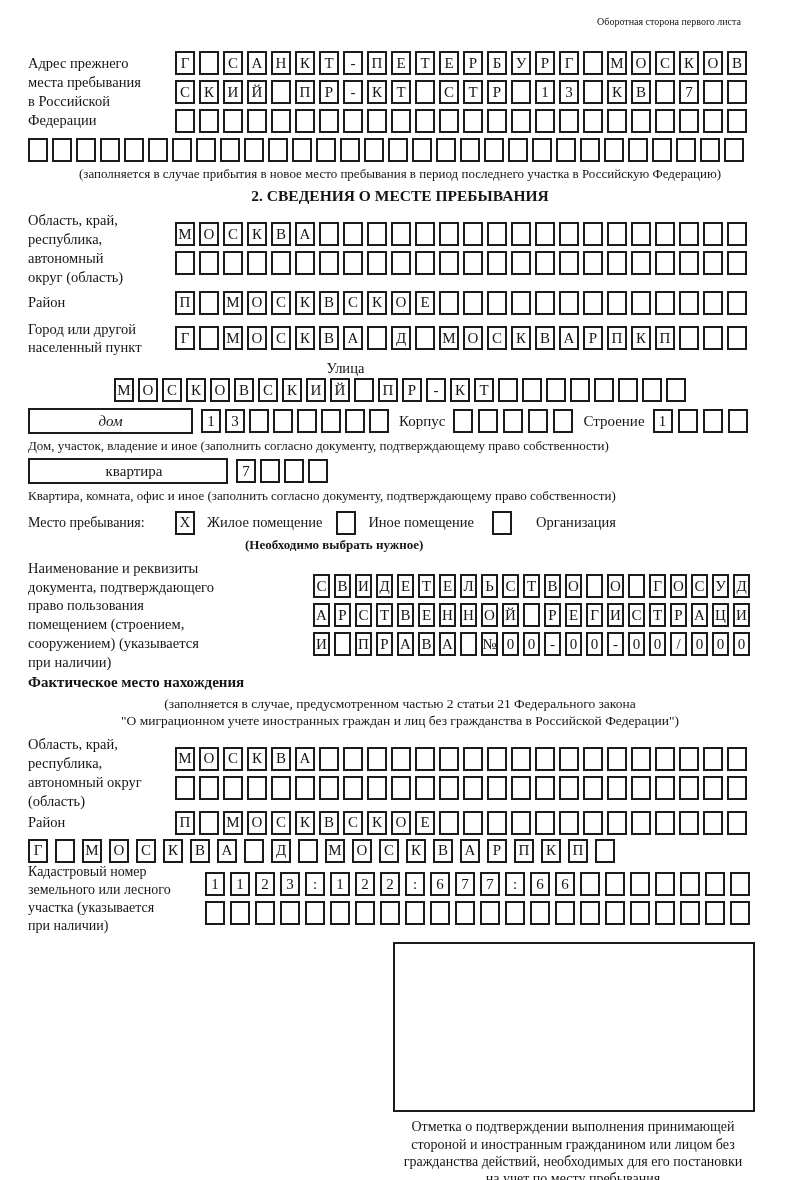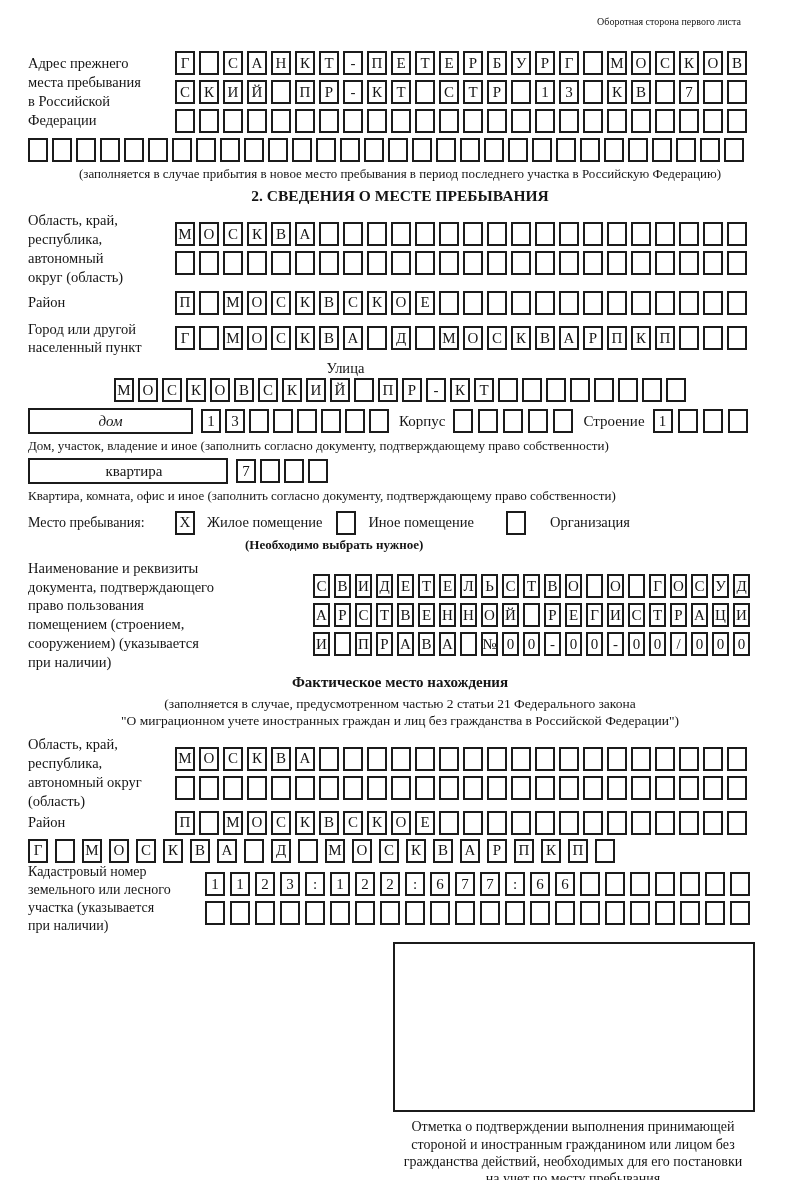--- a/index.html
+++ b/index.html
@@ -55,21 +55,21 @@
     font-size:15px;flex-shrink:0;
   }
   .dom-box{width:165px;font-style:italic;}
   .kv-box{width:200px;padding-left:12px;}
   .inline-row{display:flex;align-items:center;}
   .inline-label{font-size:15px;margin:0 8px 0 10px;white-space:nowrap;}
   .mesto-row{display:flex;align-items:center;}
   .mesto-label{width:147px;flex-shrink:0;font-size:14px;}
   .opt-label{font-size:14.5px;margin:0 14px 0 12px;white-space:nowrap;}
   .choose-note{font-size:13px;padding-left:217px;margin-top:2px;font-weight:bold;}
-  .fact-title{text-align:center;font-weight:bold;font-size:15px;margin-top:2px;margin-bottom:5px;}
+  .fact-title{font-weight:bold;font-size:15px;margin-top:2px;margin-bottom:5px;}
   .fact-note{text-align:center;font-size:13.5px;line-height:1.25;}
   .stamp-box{
     box-sizing:border-box;
     margin-left:365px;margin-top:8px;
     width:362px;height:170px;
     border:2px solid #1b1b1b;
   }
   .stamp-caption{
     margin-left:330px;margin-top:6px;width:430px;
     text-align:center;font-size:14px;line-height:1.22;
@@ -399,21 +399,21 @@
 
   <div class="mesto-row">
     <div class="mesto-label">Место пребывания:</div>
     <div class="cells">
         <span class="cell">X</span>
       </div>
     <div class="opt-label">Жилое помещение</div>
     <div class="cells">
         <span class="cell"></span>
       </div>
-    <div class="opt-label" style="margin-right:32px;text-align:right;">Иное помещение</div>
+    <div class="opt-label" style="margin-right:18px;text-align:right;">Иное помещение</div>
     <div class="cells">
         <span class="cell"></span>
       </div>
     <div class="opt-label" style="margin-left:24px;">Организация</div>
   </div>
   <div class="choose-note mb6">(Необходимо выбрать нужное)</div>
 
   <div class="field-row mb2">
     <div class="label-wide pre">Наименование и реквизиты
 документа, подтверждающего

